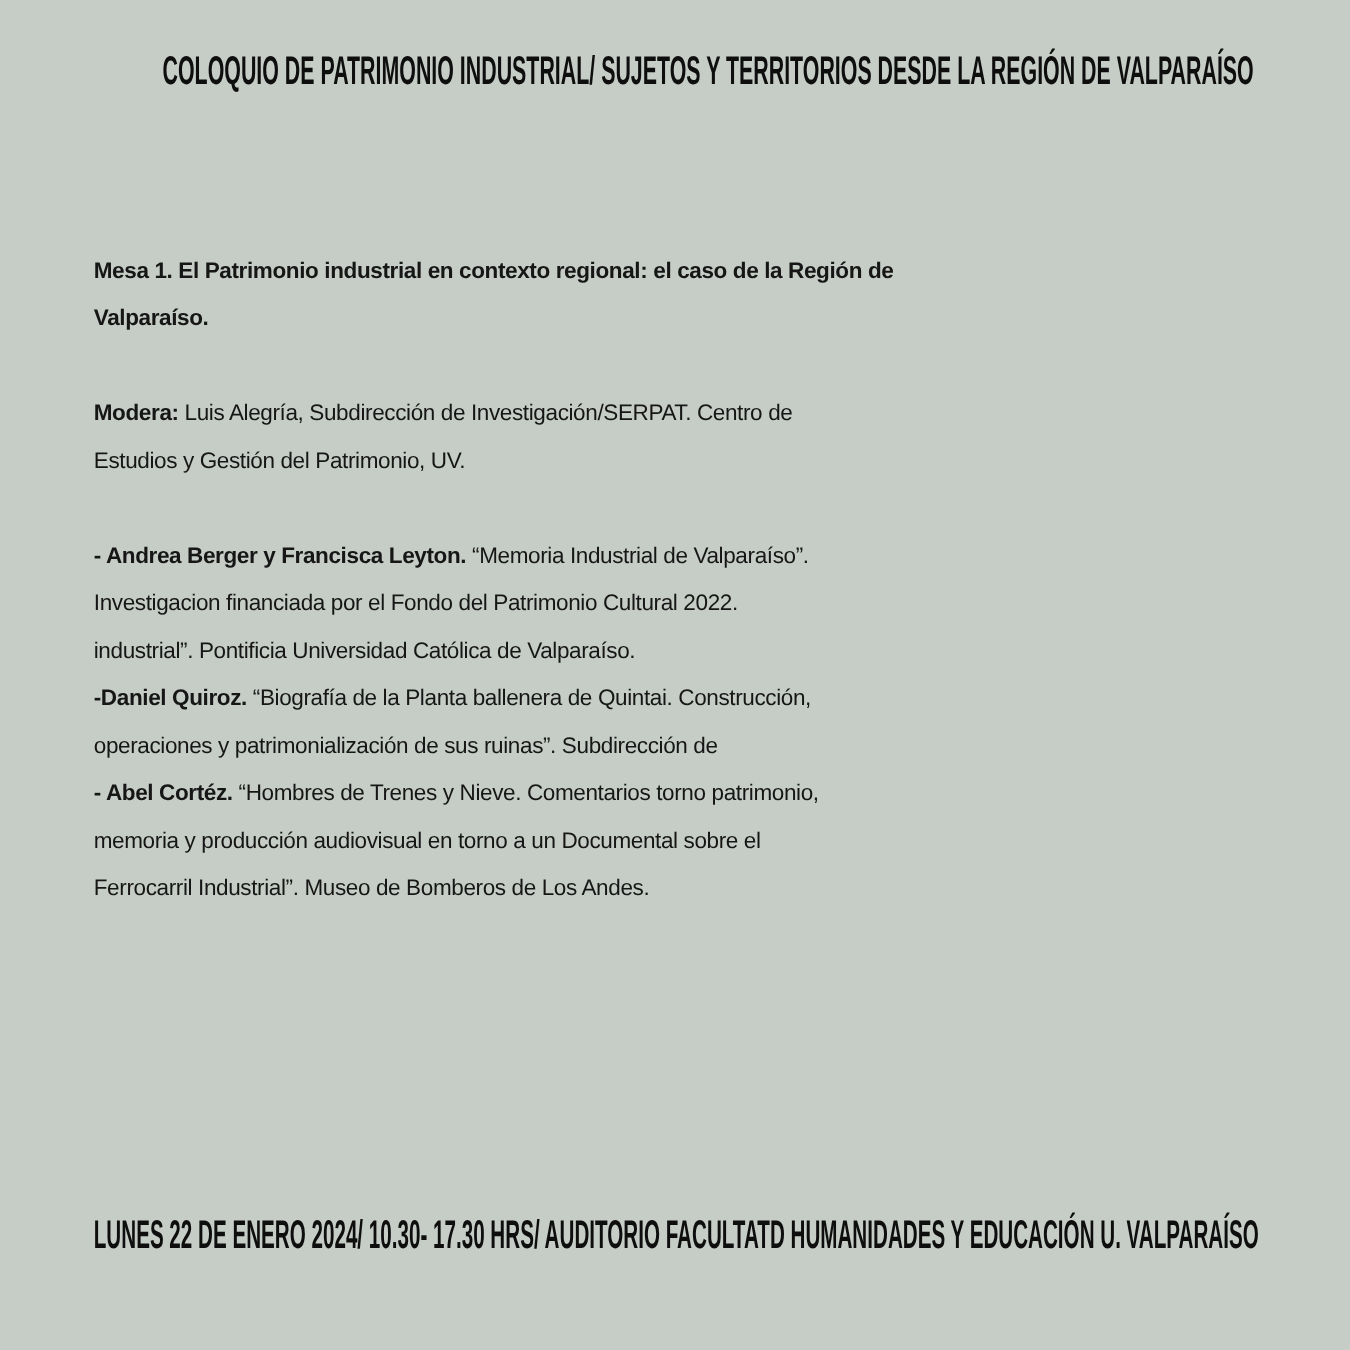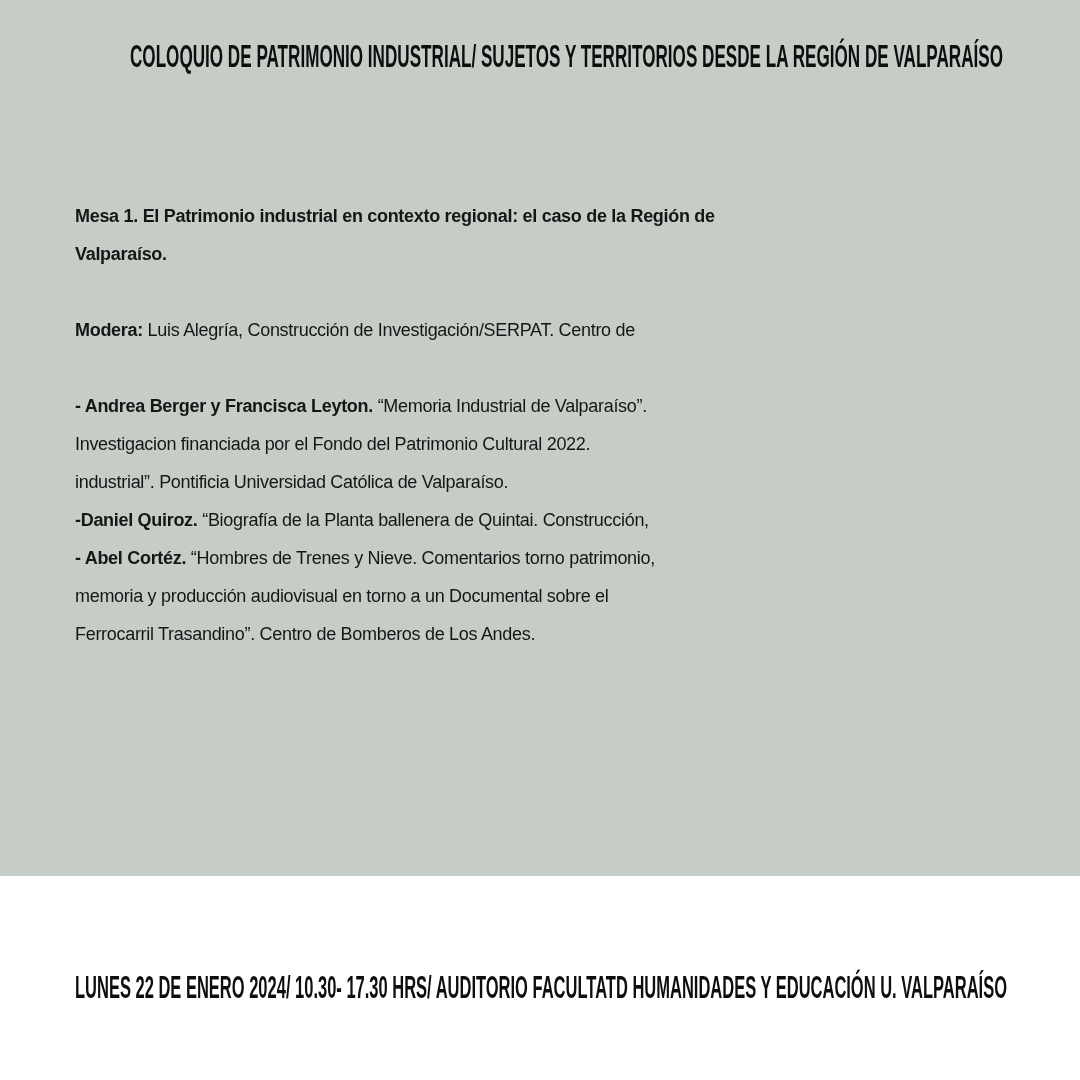--- a/index.html
+++ b/index.html
@@ -1,19 +1,19 @@
 <!DOCTYPE html>
 <html style="--bg: #c5cdc6; --ink: #161616; --ink-strong: #0e0e0e;"><head>
 <meta charset="utf-8">
 <style>
   :root { --bg:#c5cdc6; --ink:#161616; --ink-strong:#0e0e0e; }
   html,body { margin:0; padding:0; }
   body { width:1080px; height:1080px; overflow:hidden; }
   .poster {
-    position:relative; width:1080px; height:876px;
+    position:relative; width:1080px; height:1080px;
     background:var(--bg); color:var(--ink);
     font-family:"Liberation Sans","DejaVu Sans",sans-serif;
   }
   .banner-svg { position:absolute; left:0; overflow:visible; }
   .banner-svg.header { top:0; }
   .banner-svg.footer { top:940px; }
   .banner-svg text {
     font-family:"Liberation Sans","DejaVu Sans",sans-serif;
     font-weight:700; fill:var(--ink-strong);
   }
@@ -36,31 +36,33 @@
   </svg>
 
   <div class="body-block">
 
     <div class="para">
       <div class="line"><span class="b">Mesa 1. El Patrimonio industrial en contexto regional: el caso de la Región de</span><span></span></div>
       <div class="line"><span class="b">Valparaíso.</span><span></span></div>
     </div>
 
     <div class="para">
-      <div class="line"><span class="b">Modera:</span><span> Luis Alegría, Construcción de Investigación/SERPAT. Centro de</span></div>
+      <div class="line"><span class="b">Modera:</span><span> Luis Alegría, Subdirección de Investigación/SERPAT. Centro de</span></div>
+      <div class="line"><span class="b"></span><span>Estudios y Gestión del Patrimonio, UV.</span></div>
     </div>
 
     <div class="para">
       <div class="line"><span class="b">- Andrea Berger y Francisca Leyton.</span><span> “Memoria Industrial de Valparaíso”.</span></div>
       <div class="line"><span class="b"></span><span>Investigacion financiada por el Fondo del Patrimonio Cultural 2022.</span></div>
       <div class="line"><span class="b"></span><span>industrial”. Pontificia Universidad Católica de Valparaíso.</span></div>
       <div class="line"><span class="b">-Daniel Quiroz.</span><span> “Biografía de la Planta ballenera de Quintai. Construcción,</span></div>
+      <div class="line"><span class="b"></span><span>operaciones y patrimonialización de sus ruinas”. Subdirección de</span></div>
       <div class="line"><span class="b">- Abel Cortéz.</span><span> “Hombres de Trenes y Nieve. Comentarios torno patrimonio,</span></div>
       <div class="line"><span class="b"></span><span>memoria y producción audiovisual en torno a un Documental sobre el</span></div>
-      <div class="line"><span class="b"></span><span>Ferrocarril Trasandino”. Centro de Bomberos de Los Andes.</span></div>
+      <div class="line"><span class="b"></span><span>Ferrocarril Industrial”. Museo de Bomberos de Los Andes.</span></div>
     </div>
 
   </div>
 
   <svg class="banner-svg footer" width="1080" height="80">
     <text x="75" y="58" font-size="32" textLength="932" lengthAdjust="spacingAndGlyphs">LUNES 22 DE ENERO 2024/ 10.30- 17.30 HRS/ AUDITORIO FACULTATD HUMANIDADES Y EDUCACIÓN U. VALPARAÍSO</text>
   </svg>
 
 </div>
 

